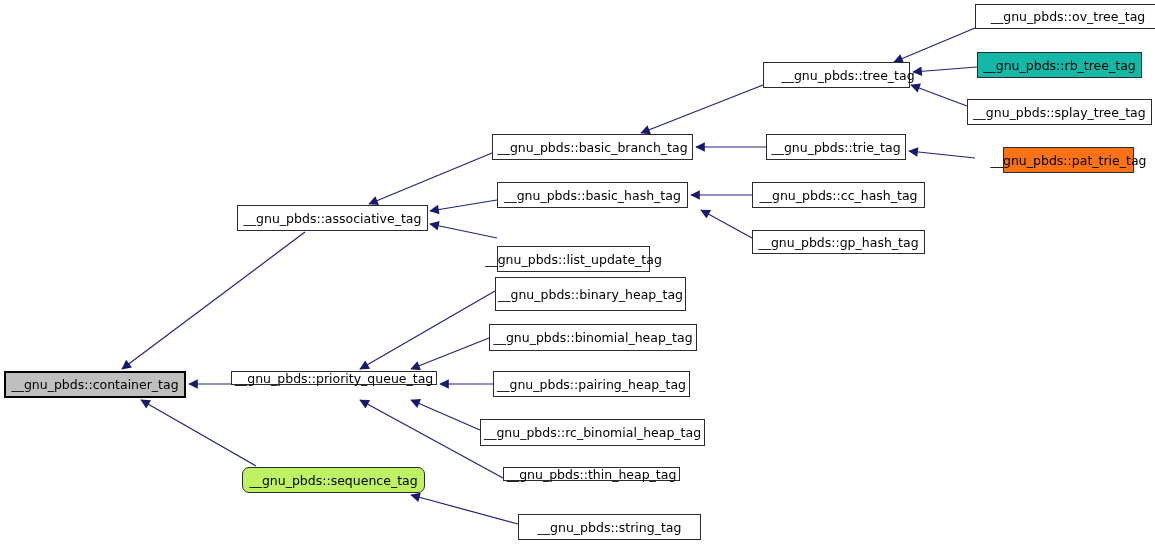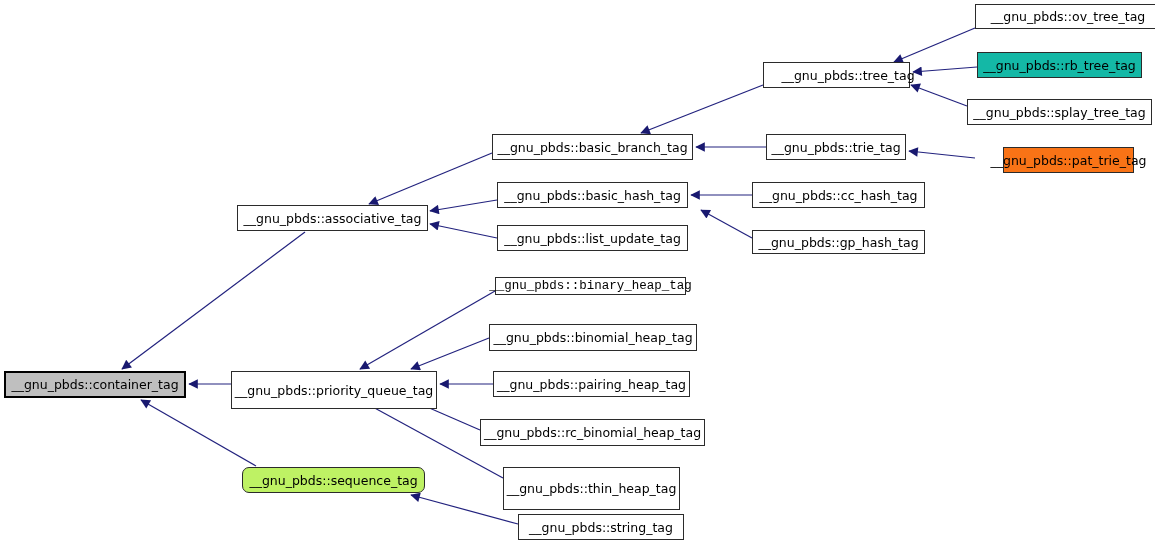--- a/index.html
+++ b/index.html
@@ -56,31 +56,31 @@
     <line x1="495" y1="291" x2="360" y2="369" marker-end="url(#arrow)" stroke="#22227e"></line>
     <line x1="489" y1="338" x2="411" y2="369" marker-end="url(#arrow)" stroke="#22227e"></line>
     <line x1="493" y1="384" x2="440" y2="384" marker-end="url(#arrow)" stroke="#22227e"></line>
     <line x1="480" y1="430" x2="411" y2="400" marker-end="url(#arrow)" stroke="#22227e"></line>
     <line x1="503" y1="478" x2="360" y2="400" marker-end="url(#arrow)" stroke="#22227e"></line>
     <line x1="518" y1="524" x2="411" y2="495" marker-end="url(#arrow)" stroke="#22227e"></line>
   </svg>
 
   <div class="node selected" style="left: 4px; top: 371px; width: 182px; height: 27px; background: rgb(191, 191, 191); text-align: right;">__gnu_pbds::container_tag</div>
   <div class="node" style="left: 237px; top: 205px; width: 191px; height: 26px; background: rgb(255, 255, 255);">__gnu_pbds::associative_tag</div>
-  <div class="node" style="left: 231px; top: 371px; width: 206px; height: 38px; background: rgb(255, 255, 255);">__gnu_pbds::priority_queue_tag</div>
+  <div class="node" style="left: 231px; top: 371px; width: 206px; height: 14px; background: rgb(255, 255, 255);">__gnu_pbds::priority_queue_tag</div>
   <div class="node" style="left: 242px; top: 467px; width: 183px; height: 26px; background: #bef264; border-radius: 7px;">__gnu_pbds::sequence_tag</div>
   <div class="node" style="left: 492px; top: 134px; width: 201px; height: 26px; background: rgb(255, 255, 255);">__gnu_pbds::basic_branch_tag</div>
   <div class="node" style="left: 497px; top: 182px; width: 191px; height: 26px; background: rgb(255, 255, 255);">__gnu_pbds::basic_hash_tag</div>
-  <div class="node" style="left: 497px; top: 225px; width: 191px; height: 26px; background: rgb(255, 255, 255);">__gnu_pbds::list_update_tag</div>
-  <div class="node" style="left: 495px; top: 277px; width: 191px; height: 18px; background: rgb(255, 255, 255); font-family: Liberation Mono, monospace;">__gnu_pbds::binary_heap_tag</div>
+  <div class="node" style="left: 497px; top: 246px; width: 153px; height: 26px; background: rgb(255, 255, 255);">__gnu_pbds::list_update_tag</div>
+  <div class="node" style="left: 495px; top: 277px; width: 191px; height: 34px; background: rgb(255, 255, 255);">__gnu_pbds::binary_heap_tag</div>
   <div class="node" style="left: 489px; top: 324px; width: 208px; height: 27px; background: rgb(255, 255, 255);">__gnu_pbds::binomial_heap_tag</div>
   <div class="node" style="left: 493px; top: 371px; width: 197px; height: 26px; background: rgb(255, 255, 255);">__gnu_pbds::pairing_heap_tag</div>
   <div class="node" style="left: 480px; top: 419px; width: 225px; height: 27px; background: rgb(255, 255, 255);">__gnu_pbds::rc_binomial_heap_tag</div>
-  <div class="node" style="left: 503px; top: 467px; width: 177px; height: 43px; background: rgb(255, 255, 255);">__gnu_pbds::thin_heap_tag</div>
-  <div class="node" style="left: 518px; top: 514px; width: 166px; height: 26px; background: rgb(255, 255, 255);">__gnu_pbds::string_tag</div>
+  <div class="node" style="left: 503px; top: 467px; width: 177px; height: 14px; background: rgb(255, 255, 255);">__gnu_pbds::thin_heap_tag</div>
+  <div class="node" style="left: 518px; top: 514px; width: 183px; height: 26px; background: rgb(255, 255, 255);">__gnu_pbds::string_tag</div>
   <div class="node" style="left: 763px; top: 62px; width: 147px; height: 26px; background: rgb(255, 255, 255); padding-left: 23px;">__gnu_pbds::tree_tag</div>
   <div class="node" style="left: 766px; top: 134px; width: 140px; height: 26px; background: rgb(255, 255, 255);">__gnu_pbds::trie_tag</div>
   <div class="node" style="left: 752px; top: 182px; width: 173px; height: 26px; background: rgb(255, 255, 255);">__gnu_pbds::cc_hash_tag</div>
   <div class="node" style="left: 752px; top: 230px; width: 173px; height: 24px; background: rgb(255, 255, 255);">__gnu_pbds::gp_hash_tag</div>
   <div class="node" style="left: 975px; top: 4px; width: 186px; height: 25px; background: rgb(255, 255, 255);">__gnu_pbds::ov_tree_tag</div>
   <div class="node" style="left: 977px; top: 52px; width: 165px; height: 26px; background: #14b8a6;">__gnu_pbds::rb_tree_tag</div>
   <div class="node" style="left: 967px; top: 99px; width: 185px; height: 26px; background: rgb(255, 255, 255);">__gnu_pbds::splay_tree_tag</div>
   <div class="node" style="left: 975px; top: 147px; width: 131px; height: 26px; background: #f97316; margin-left: 28px;">__gnu_pbds::pat_trie_tag</div>
 
 </div>

